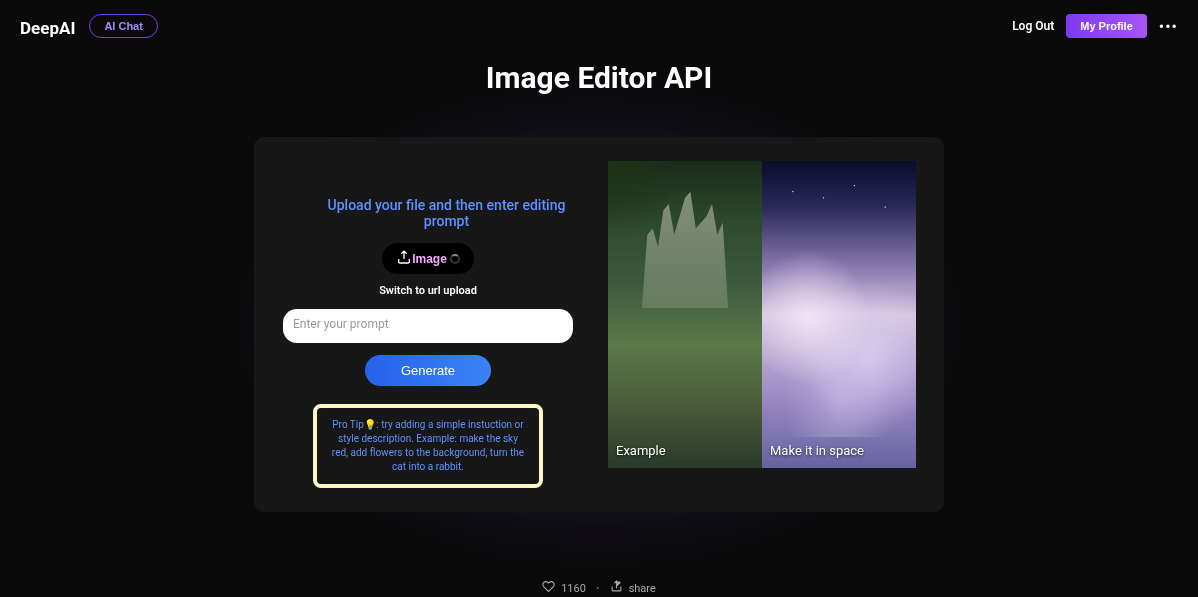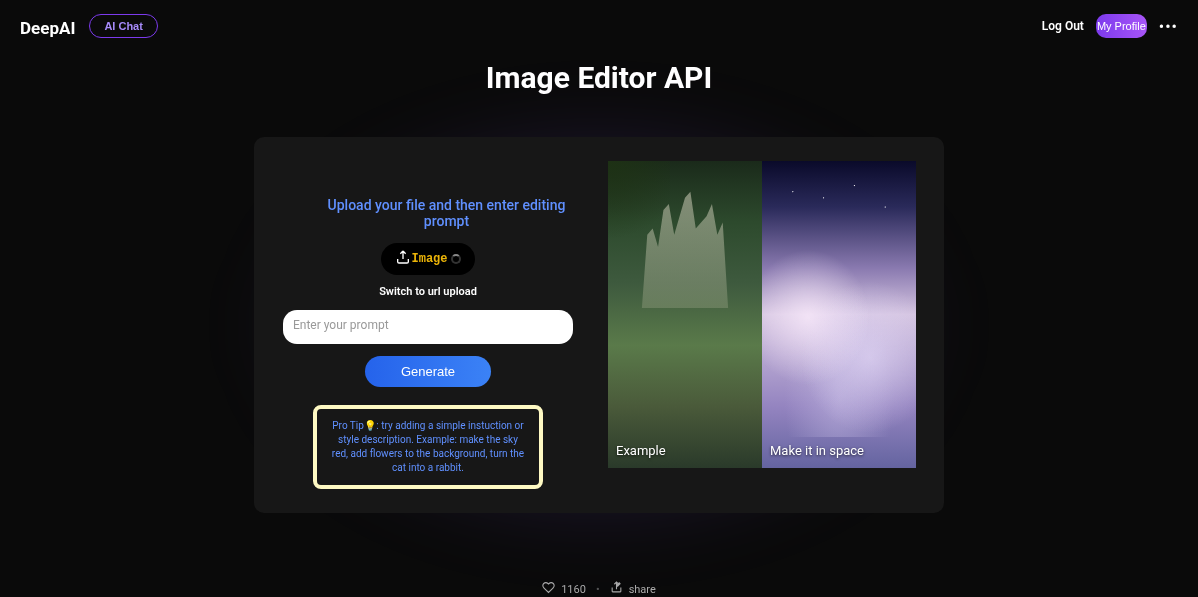--- a/index.html
+++ b/index.html
@@ -69,24 +69,24 @@
       color: #fff;
       font-size: 12px;
       font-weight: 600;
       cursor: pointer;
     }
     
     .profile-btn {
       background: linear-gradient(90deg, #7c3aed, #a855f7);
       color: #fff;
       border: none;
-      padding: 6px 1px;
-      border-radius: 10px;
+      padding: 6px 14px;
+      border-radius: 4px;
       font-size: 11px;
-      font-weight: 400;
+      font-weight: 700;
       cursor: pointer;
     }
     
     .dots-menu {
       color: #fff;
       cursor: pointer;
       font-size: 16px;
       letter-spacing: 1px;
     }
     
@@ -140,25 +140,24 @@
       padding-left: 37px;
     }
     
     .image-upload-btn {
       background: #000;
       border: none;
       border-radius: 18px;
       padding: 6px 14px;
       display: flex;
       align-items: center;
-      color: #eab308;
+      color: #f0abfc;
       font-size: 12px;
       font-weight: 600;
       cursor: pointer;
-      font-family: Liberation Mono, monospace;
     }
     
     .upload-icon svg {
       width: 16px;
       height: 16px;
     }
     
     .spinner {
       width: 10px;
       height: 10px;

